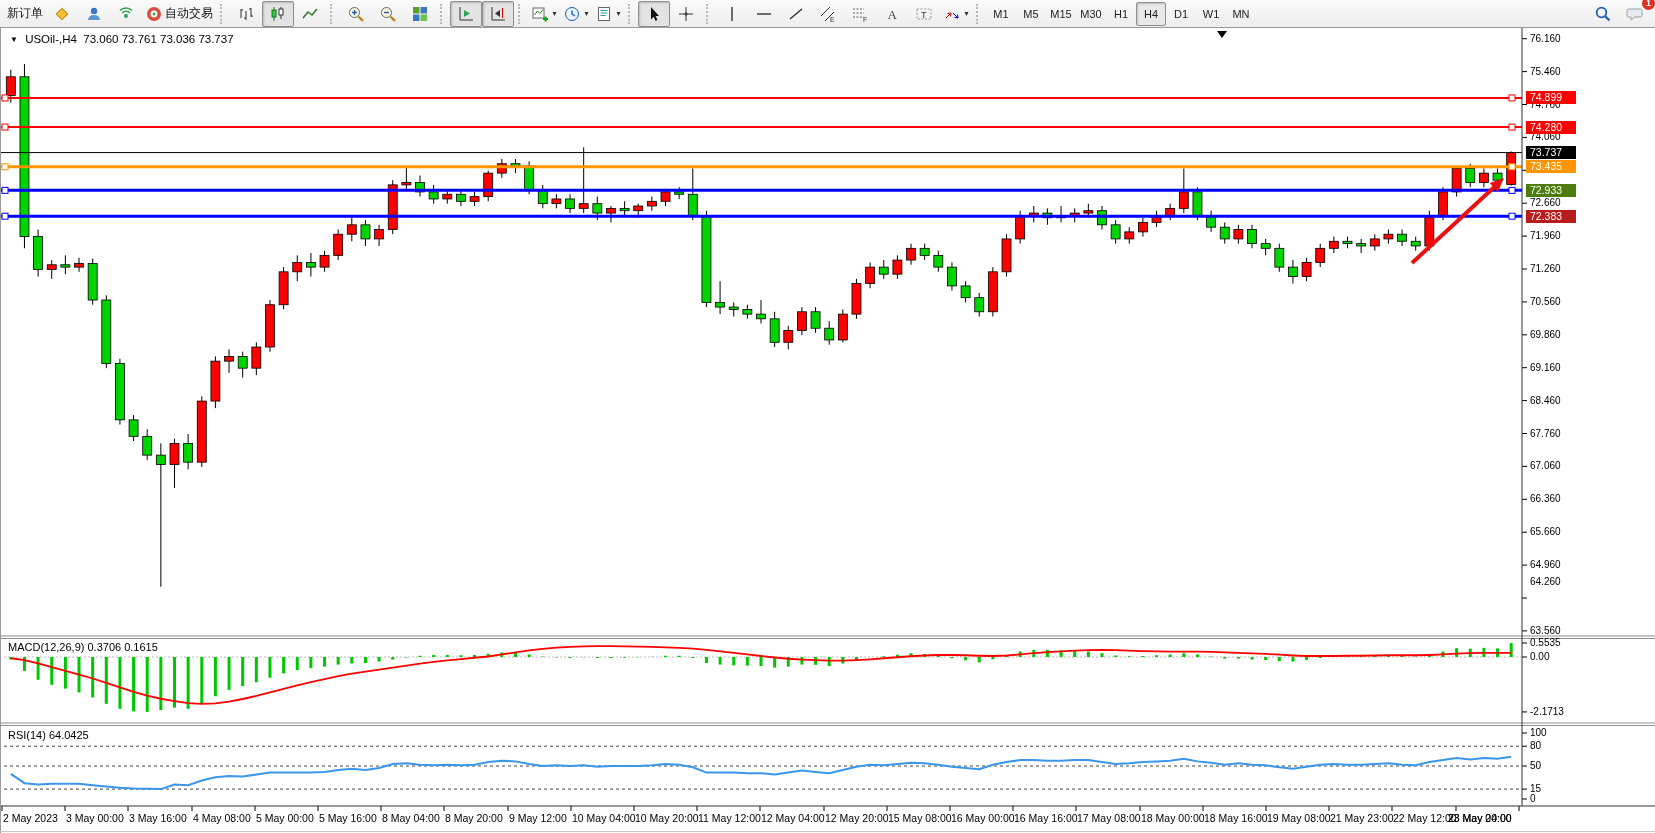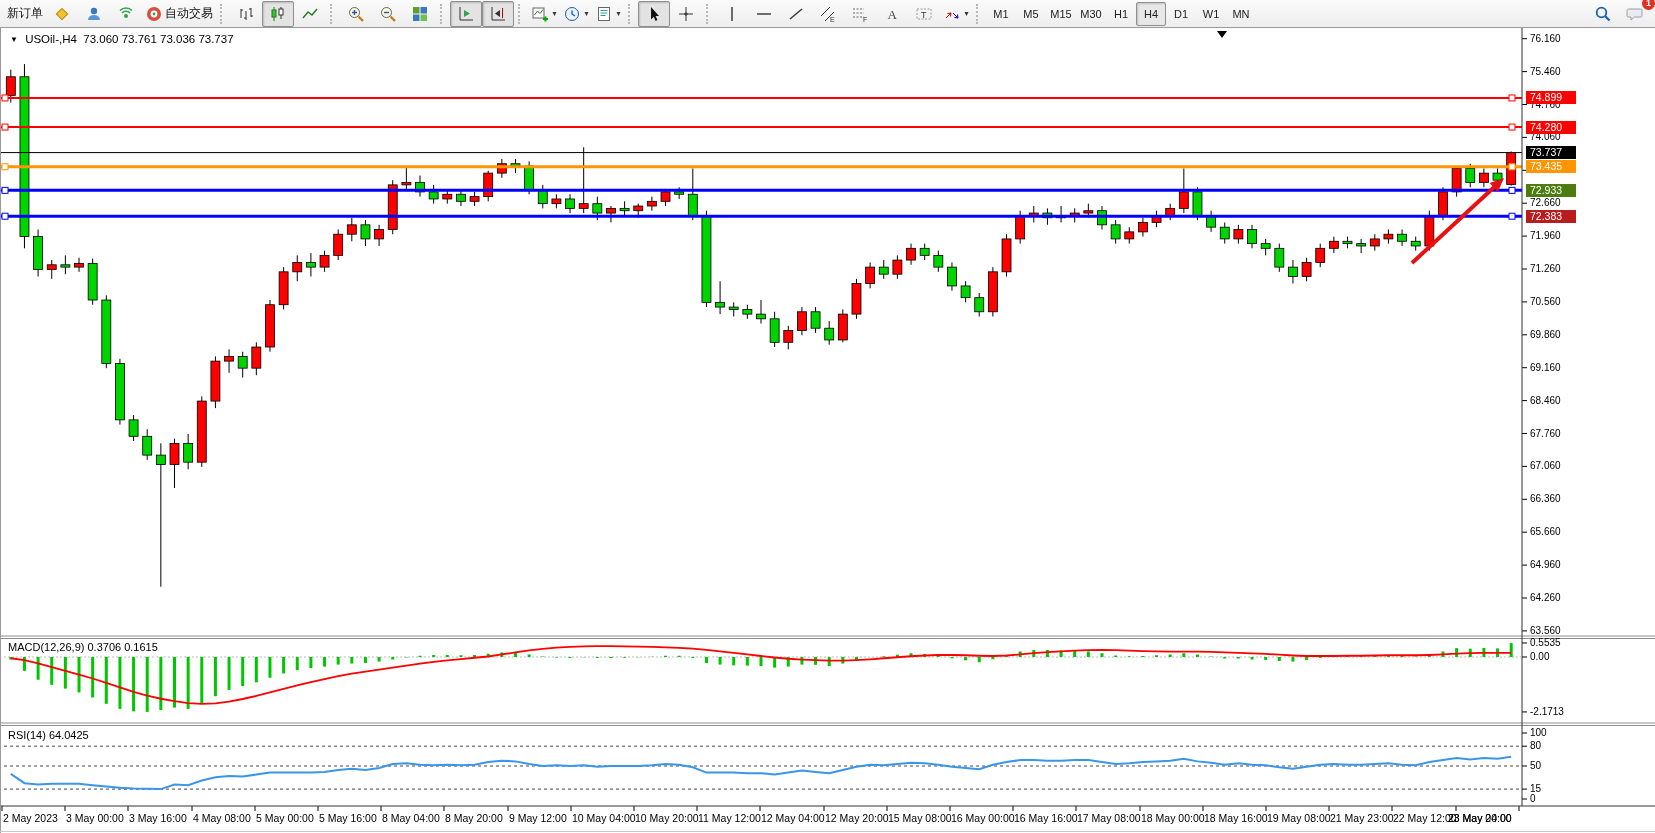--- a/index.html
+++ b/index.html
@@ -664,21 +664,21 @@
     <div class="ylab" style="top:234.99999999999997px">71.260</div>
     <div class="ylab" style="top:267.9px">70.560</div>
     <div class="ylab" style="top:300.79999999999995px">69.860</div>
     <div class="ylab" style="top:333.7px">69.160</div>
     <div class="ylab" style="top:366.59999999999997px">68.460</div>
     <div class="ylab" style="top:399.49999999999994px">67.760</div>
     <div class="ylab" style="top:432.4px">67.060</div>
     <div class="ylab" style="top:465.29999999999995px">66.360</div>
     <div class="ylab" style="top:498.2px">65.660</div>
     <div class="ylab" style="top:531.1px">64.960</div>
-    <div class="ylab" style="top:564px">64.260</div>
+    <div class="ylab" style="top:548px">64.260</div>
     <div class="ylab" style="top:596.9px">63.560</div>
     <div class="xlab" style="left:3px;top:784px">2 May 2023</div>
     <div class="xlab" style="left:66px;top:784px">3 May 00:00</div>
     <div class="xlab" style="left:129px;top:784px">3 May 16:00</div>
     <div class="xlab" style="left:193px;top:784px">4 May 08:00</div>
     <div class="xlab" style="left:256px;top:784px">5 May 00:00</div>
     <div class="xlab" style="left:319px;top:784px">5 May 16:00</div>
     <div class="xlab" style="left:382px;top:784px">8 May 04:00</div>
     <div class="xlab" style="left:445px;top:784px">8 May 20:00</div>
     <div class="xlab" style="left:509px;top:784px">9 May 12:00</div>

